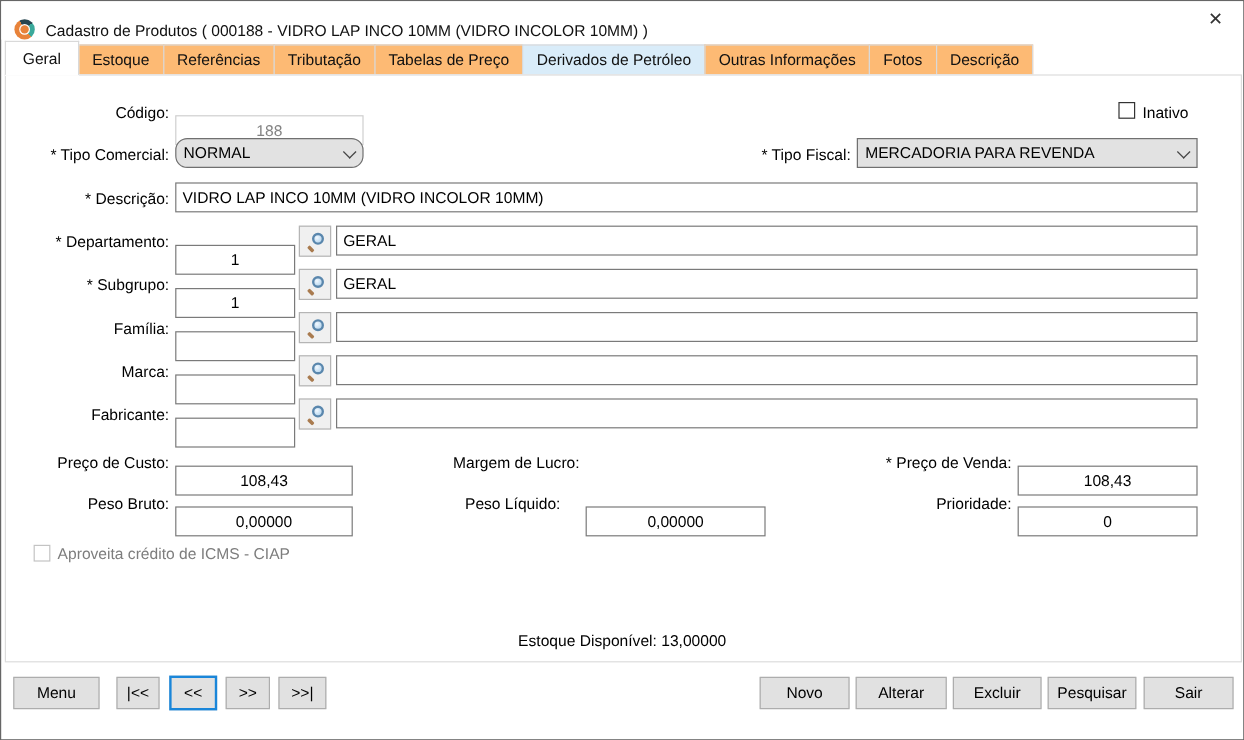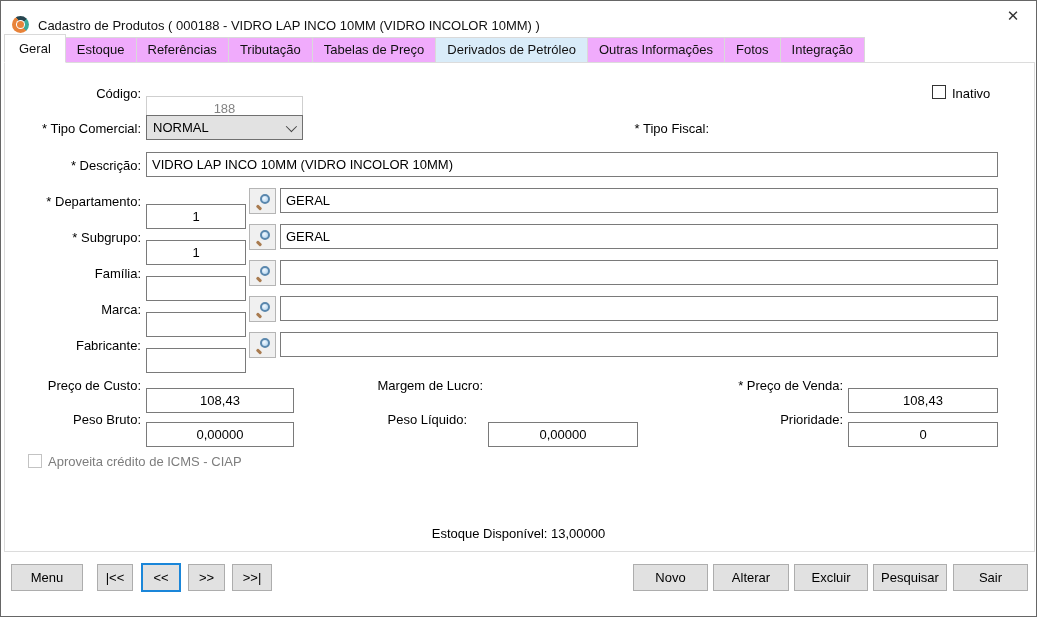--- a/index.html
+++ b/index.html
@@ -12,21 +12,21 @@
   
   .titlebar{position:absolute;top:0;left:0;right:0;height:32px;background:#fff;display:flex;align-items:flex-end;}
   .appicon{width:17px;height:17px;margin-left:11px;border-radius:50%;
     background:conic-gradient(from 210deg,#e8833a 0 120deg,#27454f 120deg 200deg,#3aa99b 200deg 290deg,#e8833a 290deg 360deg);
     position:relative;}
   .appicon:after{content:"";position:absolute;left:5px;top:5px;width:7px;height:7px;border-radius:50%;background:#e8833a;box-shadow:0 0 0 1px #fff;}
   .titletext{margin-left:9px;font-size:13px;color:#111;}
   .closebtn{position:absolute;right:0;top:0;width:46px;height:30px;display:flex;align-items:center;justify-content:center;font-size:15px;color:#333;cursor:default;}
   
   .tabstrip{position:absolute;top:33px;left:3px;right:3px;height:29px;display:flex;align-items:flex-end;}
-  .tab{height:26px;line-height:24px;padding:0 11px;background:#f0abfc;border:1px solid #d9d9d9;margin-left:-1px;white-space:nowrap;color:#111;}
+  .tab{height:26px;line-height:24px;padding:0 11px;background:#fdba74;border:1px solid #d9d9d9;margin-left:-1px;white-space:nowrap;color:#111;}
   .tab.active{height:29px;line-height:28px;background:#fff;border-color:#d9d9d9;border-bottom:1px solid #fff;padding:0 14px;position:relative;z-index:3;margin-left:0;}
   .tab.hover{background:#d9ecf9;}
   .pane{position:absolute;top:61px;left:3px;width:1031px;height:490px;background:#fff;border:1px solid #dcdcdc;z-index:1;}
   
   .lbl{position:absolute;height:16px;text-align:right;color:#000;white-space:nowrap;z-index:2;}
   .txt{position:absolute;height:25px;border:1px solid #7a7a7a;background:#fff;font-family:"Liberation Sans",sans-serif;font-size:13px;padding:0 5px;color:#000;z-index:2;outline:none;}
   .txt.center{text-align:center;margin-top:16px;}
   .txt.disabled{border-color:#cfcfcf;color:#838383;}
   .combo{position:absolute;height:25px;border:1px solid #707070;background:#e2e2e2;display:flex;align-items:center;padding:0 6px;z-index:2;}
   .combo .val{flex:1;white-space:nowrap;overflow:hidden;}
@@ -59,36 +59,40 @@
 
   <div class="tabstrip">
     <div class="tab active">Geral</div>
     <div class="tab">Estoque</div>
     <div class="tab">Referências</div>
     <div class="tab">Tributação</div>
     <div class="tab">Tabelas de Preço</div>
     <div class="tab hover">Derivados de Petróleo</div>
     <div class="tab">Outras Informações</div>
     <div class="tab">Fotos</div>
-    <div class="tab">Integração</div>
+    <div class="tab">Descrição</div>
   </div>
 
   <div class="pane"></div>
 
   <div class="lbl" style="left:0;width:140px;top:85px;">Código:</div>
   <input class="txt center disabled" style="left: 145px; top: 79px; width: 157px;" disabled="" value="188">
   <div class="checkbox" style="left:931px;top:84px;"></div>
   <div class="chklbl" style="left:951px;top:85px;">Inativo</div>
 
   <div class="lbl" style="left:0;width:140px;top:120px;">* Tipo Comercial:</div>
-  <div class="combo" style="left:145px;top:114px;width:157px;">
+  <div class="combo" style="left:145px;top:114px;width:157px;border-radius:10px;">
     <span class="val">NORMAL</span>
     <span class="chev"></span>
   </div>
   <div class="lbl" style="left:548px;width:160px;top:120px;">* Tipo Fiscal:</div>
+  <div class="combo" style="left:713px;top:114px;width:284px;">
+    <span class="val">MERCADORIA PARA REVENDA</span>
+    <span class="chev"></span>
+  </div>
 
   <div class="lbl" style="left:0;width:140px;top:157px;">* Descrição:</div>
   <input class="txt" style="left: 145px; top: 151px; width: 852px;" value="VIDRO LAP INCO 10MM (VIDRO INCOLOR 10MM)">
 
   <div class="lbl" style="left:0;width:140px;top:193px;">* Departamento:</div>
   <input class="txt center" style="left: 145px; top: 187px; width: 100px;" value="1">
   <div class="magbtn" style="left:248px;top:187px;">
     <span class="mag">
         <span class="lens"></span>
         <span class="handle"></span>

